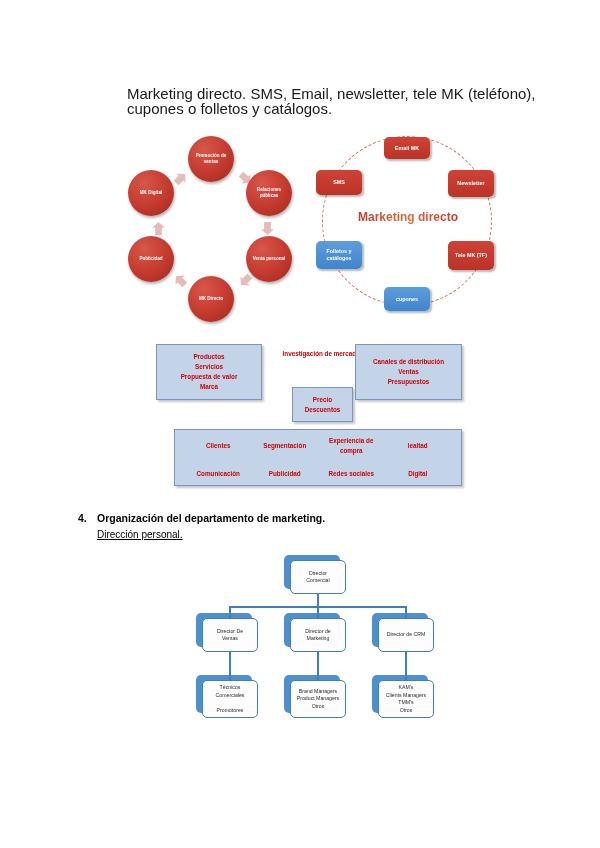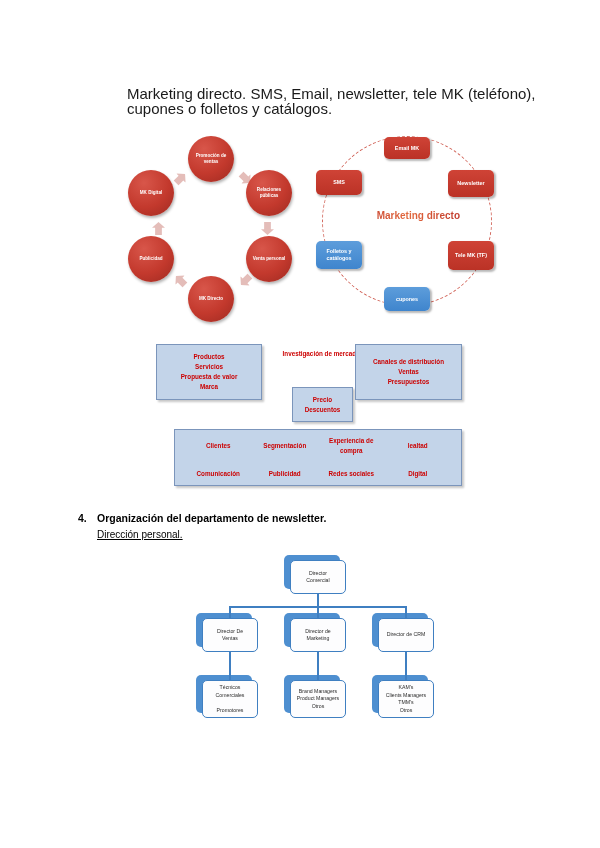--- a/index.html
+++ b/index.html
@@ -78,22 +78,22 @@
   .rbox.red  { background: linear-gradient(180deg,#cf4336 0%,#bb3226 100%); }
   .rbox.blue { background: linear-gradient(180deg,#5d9ddb 0%,#3f85cd 100%); }
   .rbox.b1 { width: 46px; height: 22px; left: 76px;  top: 5px; }    
   .rbox.b2 { width: 46px; height: 27px; left: 140px; top: 38px; }   
   .rbox.b3 { width: 46px; height: 29px; left: 140px; top: 109px; }  
   .rbox.b4 { width: 46px; height: 24px; left: 76px;  top: 155px; }  
   .rbox.b5 { width: 46px; height: 28px; left: 8px;   top: 109px; }  
   .rbox.b6 { width: 46px; height: 25px; left: 8px;   top: 38px; }   
   #md-center {
     position: absolute; left: 48px; top: 78px; width: 104px;
-    text-align: right;
-    font-size: 10px; font-weight: bold;
+    text-align: center;
+    font-size: 12px; font-weight: bold;
     color: #d4493a;
     background: linear-gradient(90deg,#c0392b 0%,#e2683c 50%,#c0392b 100%);
     -webkit-background-clip: text; background-clip: text;
     -webkit-text-fill-color: transparent;
   }
 
   
   #mix { position: absolute; left: 156px; top: 344px; width: 306px; height: 145px; }
   .bluebox {
     position: absolute;
@@ -267,21 +267,21 @@
       <span class="bb-cell">Comunicación</span>
       <span class="bb-cell">Publicidad</span>
       <span class="bb-cell">Redes sociales</span>
       <span class="bb-cell">Digital</span>
     </div>
   </div>
 </div>
 
 <div id="heading4">
   <span class="num">4.</span>
-  <span class="txt">Organización del departamento de newsletter.</span>
+  <span class="txt">Organización del departamento de marketing.</span>
 </div>
 <div id="subheading">Dirección personal.</div>
 
 <div id="org">
 
   <div class="oline" id="l-top-down"></div>
   <div class="oline" id="l-horiz"></div>
   <div class="oline" id="l-v1"></div>
   <div class="oline" id="l-v2"></div>
   <div class="oline" id="l-v3"></div>

